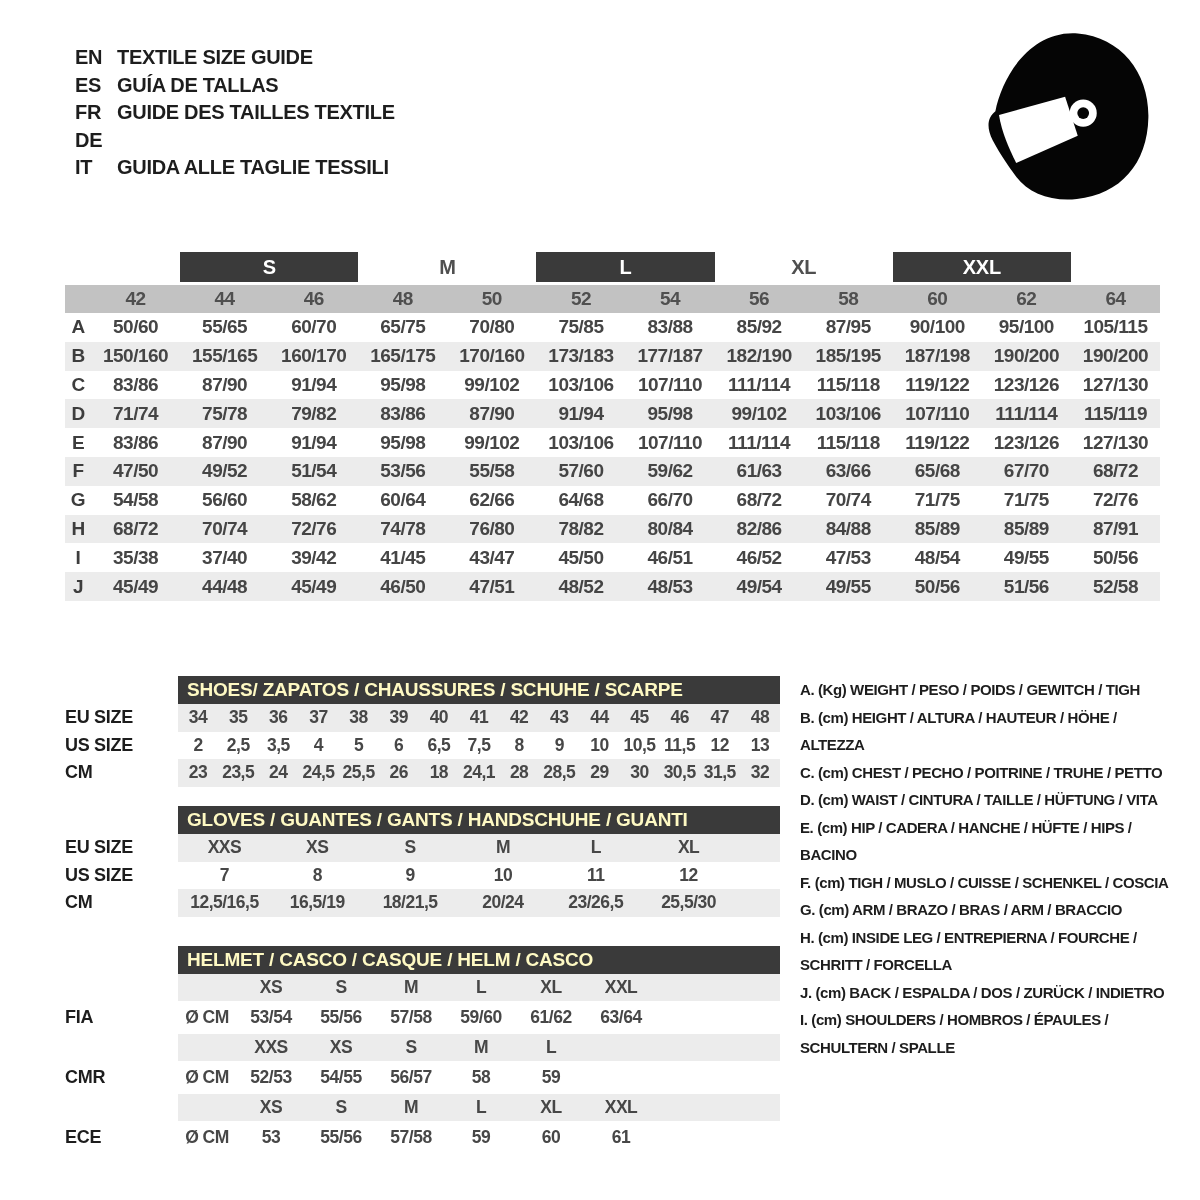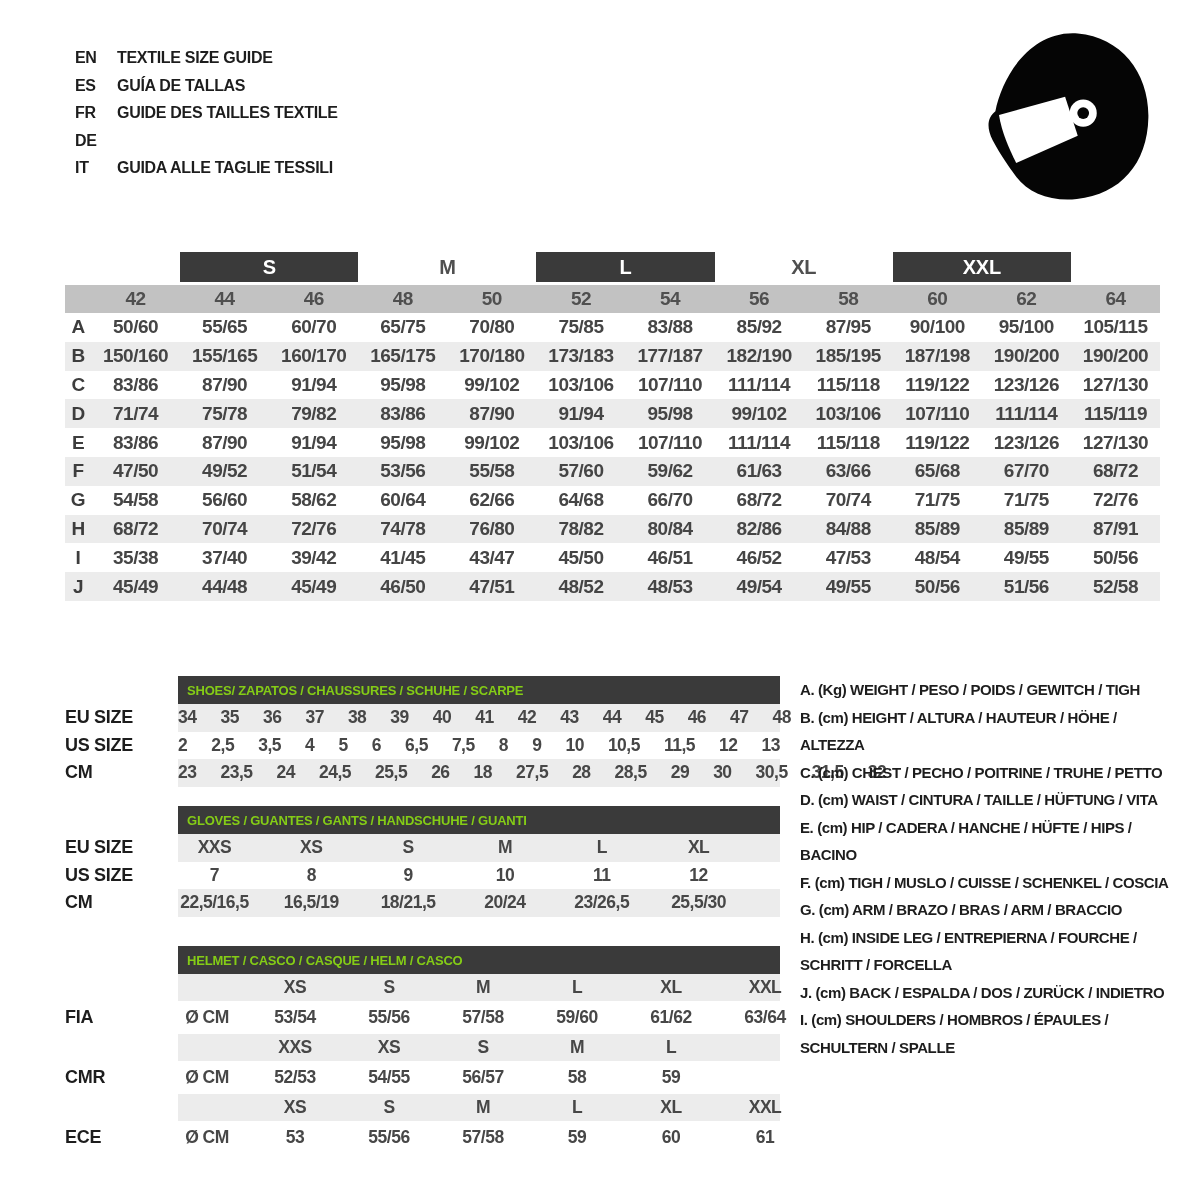--- a/index.html
+++ b/index.html
@@ -4,21 +4,21 @@
 <style>
   html,body{margin:0;padding:0;}
   body{
     width:1200px;height:1200px;background:#ffffff;position:relative;overflow:hidden;
     font-family:"Liberation Sans", sans-serif;font-weight:bold;color:#474747;
   }
   .canvas{position:absolute;inset:0;}
 
   
   .langs{position:absolute;left:75px;top:44px;}
-  .lang-row{display:flex;font-size:16px;line-height:27.5px;color:#1d1d1d;letter-spacing:-0.3px;}
+  .lang-row{display:flex;font-size:20px;line-height:27.5px;color:#1d1d1d;letter-spacing:-0.3px;}
   .lang-code{width:42px;}
 
   
   .helmet-icon{position:absolute;left:973px;top:28px;width:186px;height:172px;}
 
   
   .main-table{position:absolute;left:65px;top:252px;width:1095px;}
   .grid13{display:grid;grid-template-columns:26px repeat(12,1fr);}
   .groups-row{height:30px;margin-bottom:3px;}
   .group{display:flex;align-items:center;justify-content:center;font-size:20px;letter-spacing:-0.3px;}
@@ -28,25 +28,25 @@
   .cell{display:flex;align-items:center;justify-content:center;letter-spacing:-0.5px;}
   .data-row{height:28.8px;font-size:19px;color:#454545;}
   .data-row.shaded{background:#ececec;}
   .letter-cell{color:#3d3d3d;}
 
   
   .sub-table{position:absolute;left:65px;width:715px;}
   .shoes-table{top:676px;}
   .gloves-table{top:806px;}
   .helmet-table{top:946px;}
-  .title-band{margin-left:113px;width:602px;height:28px;background:#3a3a3a;color:#84cc16;
-    font-size:13px;display:flex;align-items:center;padding-left:9px;box-sizing:border-box;letter-spacing:-0.2px;}
+  .title-band{margin-left:113px;width:602px;height:28px;background:#3a3a3a;color:#fef9c3;
+    font-size:19px;display:flex;align-items:center;padding-left:9px;box-sizing:border-box;letter-spacing:-0.2px;}
   .sub-row{display:flex;height:27.6px;}
   .sub-label{width:113px;font-size:18px;color:#1d1d1d;display:flex;align-items:center;letter-spacing:-0.3px;}
-  .sub-band{width:602px;display:grid;box-sizing:border-box;gap:24px;}
+  .sub-band{width:602px;display:grid;box-sizing:border-box;}
   .sub-band.shaded{background:#ececec;}
   .sub-cell{display:flex;align-items:center;justify-content:center;font-size:17.5px;letter-spacing:-0.5px;}
   .gloves-grid{padding-right:45px;}
   .helmet-grid{grid-template-columns:58px repeat(6,70px) !important;}
   .hrow-size{height:27px;}
   .hrow-val{height:33px;}
 
   
   .legend{position:absolute;left:800px;top:676px;width:380px;font-size:15px;line-height:27.5px;
     color:#1d1d1d;letter-spacing:-0.4px;}
@@ -123,21 +123,21 @@
           <div class="cell">90/100</div>
           <div class="cell">95/100</div>
           <div class="cell">105/115</div>
         </div>
         <div class="grid13 data-row shaded">
           <div class="cell letter-cell">B</div>
           <div class="cell">150/160</div>
           <div class="cell">155/165</div>
           <div class="cell">160/170</div>
           <div class="cell">165/175</div>
-          <div class="cell">170/180</div>
+          <div class="cell">170/160</div>
           <div class="cell">173/183</div>
           <div class="cell">177/187</div>
           <div class="cell">182/190</div>
           <div class="cell">185/195</div>
           <div class="cell">187/198</div>
           <div class="cell">190/200</div>
           <div class="cell">190/200</div>
         </div>
         <div class="grid13 data-row">
           <div class="cell letter-cell">C</div>
@@ -308,21 +308,21 @@
         <div class="sub-row">
           <div class="sub-label">CM</div>
           <div class="sub-band shaded" style="grid-template-columns: repeat(15, 1fr);">
             <div class="sub-cell">23</div>
             <div class="sub-cell">23,5</div>
             <div class="sub-cell">24</div>
             <div class="sub-cell">24,5</div>
             <div class="sub-cell">25,5</div>
             <div class="sub-cell">26</div>
             <div class="sub-cell">18</div>
-            <div class="sub-cell">27,5</div>
+            <div class="sub-cell">24,1</div>
             <div class="sub-cell">28</div>
             <div class="sub-cell">28,5</div>
             <div class="sub-cell">29</div>
             <div class="sub-cell">30</div>
             <div class="sub-cell">30,5</div>
             <div class="sub-cell">31,5</div>
             <div class="sub-cell">32</div>
           </div>
         </div>
       </div>
@@ -349,21 +349,21 @@
             <div class="sub-cell">8</div>
             <div class="sub-cell">9</div>
             <div class="sub-cell">10</div>
             <div class="sub-cell">11</div>
             <div class="sub-cell">12</div>
           </div>
         </div>
         <div class="sub-row">
           <div class="sub-label">CM</div>
           <div class="sub-band shaded gloves-grid" style="grid-template-columns: repeat(6, 1fr);">
-            <div class="sub-cell">22,5/16,5</div>
+            <div class="sub-cell">12,5/16,5</div>
             <div class="sub-cell">16,5/19</div>
             <div class="sub-cell">18/21,5</div>
             <div class="sub-cell">20/24</div>
             <div class="sub-cell">23/26,5</div>
             <div class="sub-cell">25,5/30</div>
           </div>
         </div>
       </div>
   </div>
 

